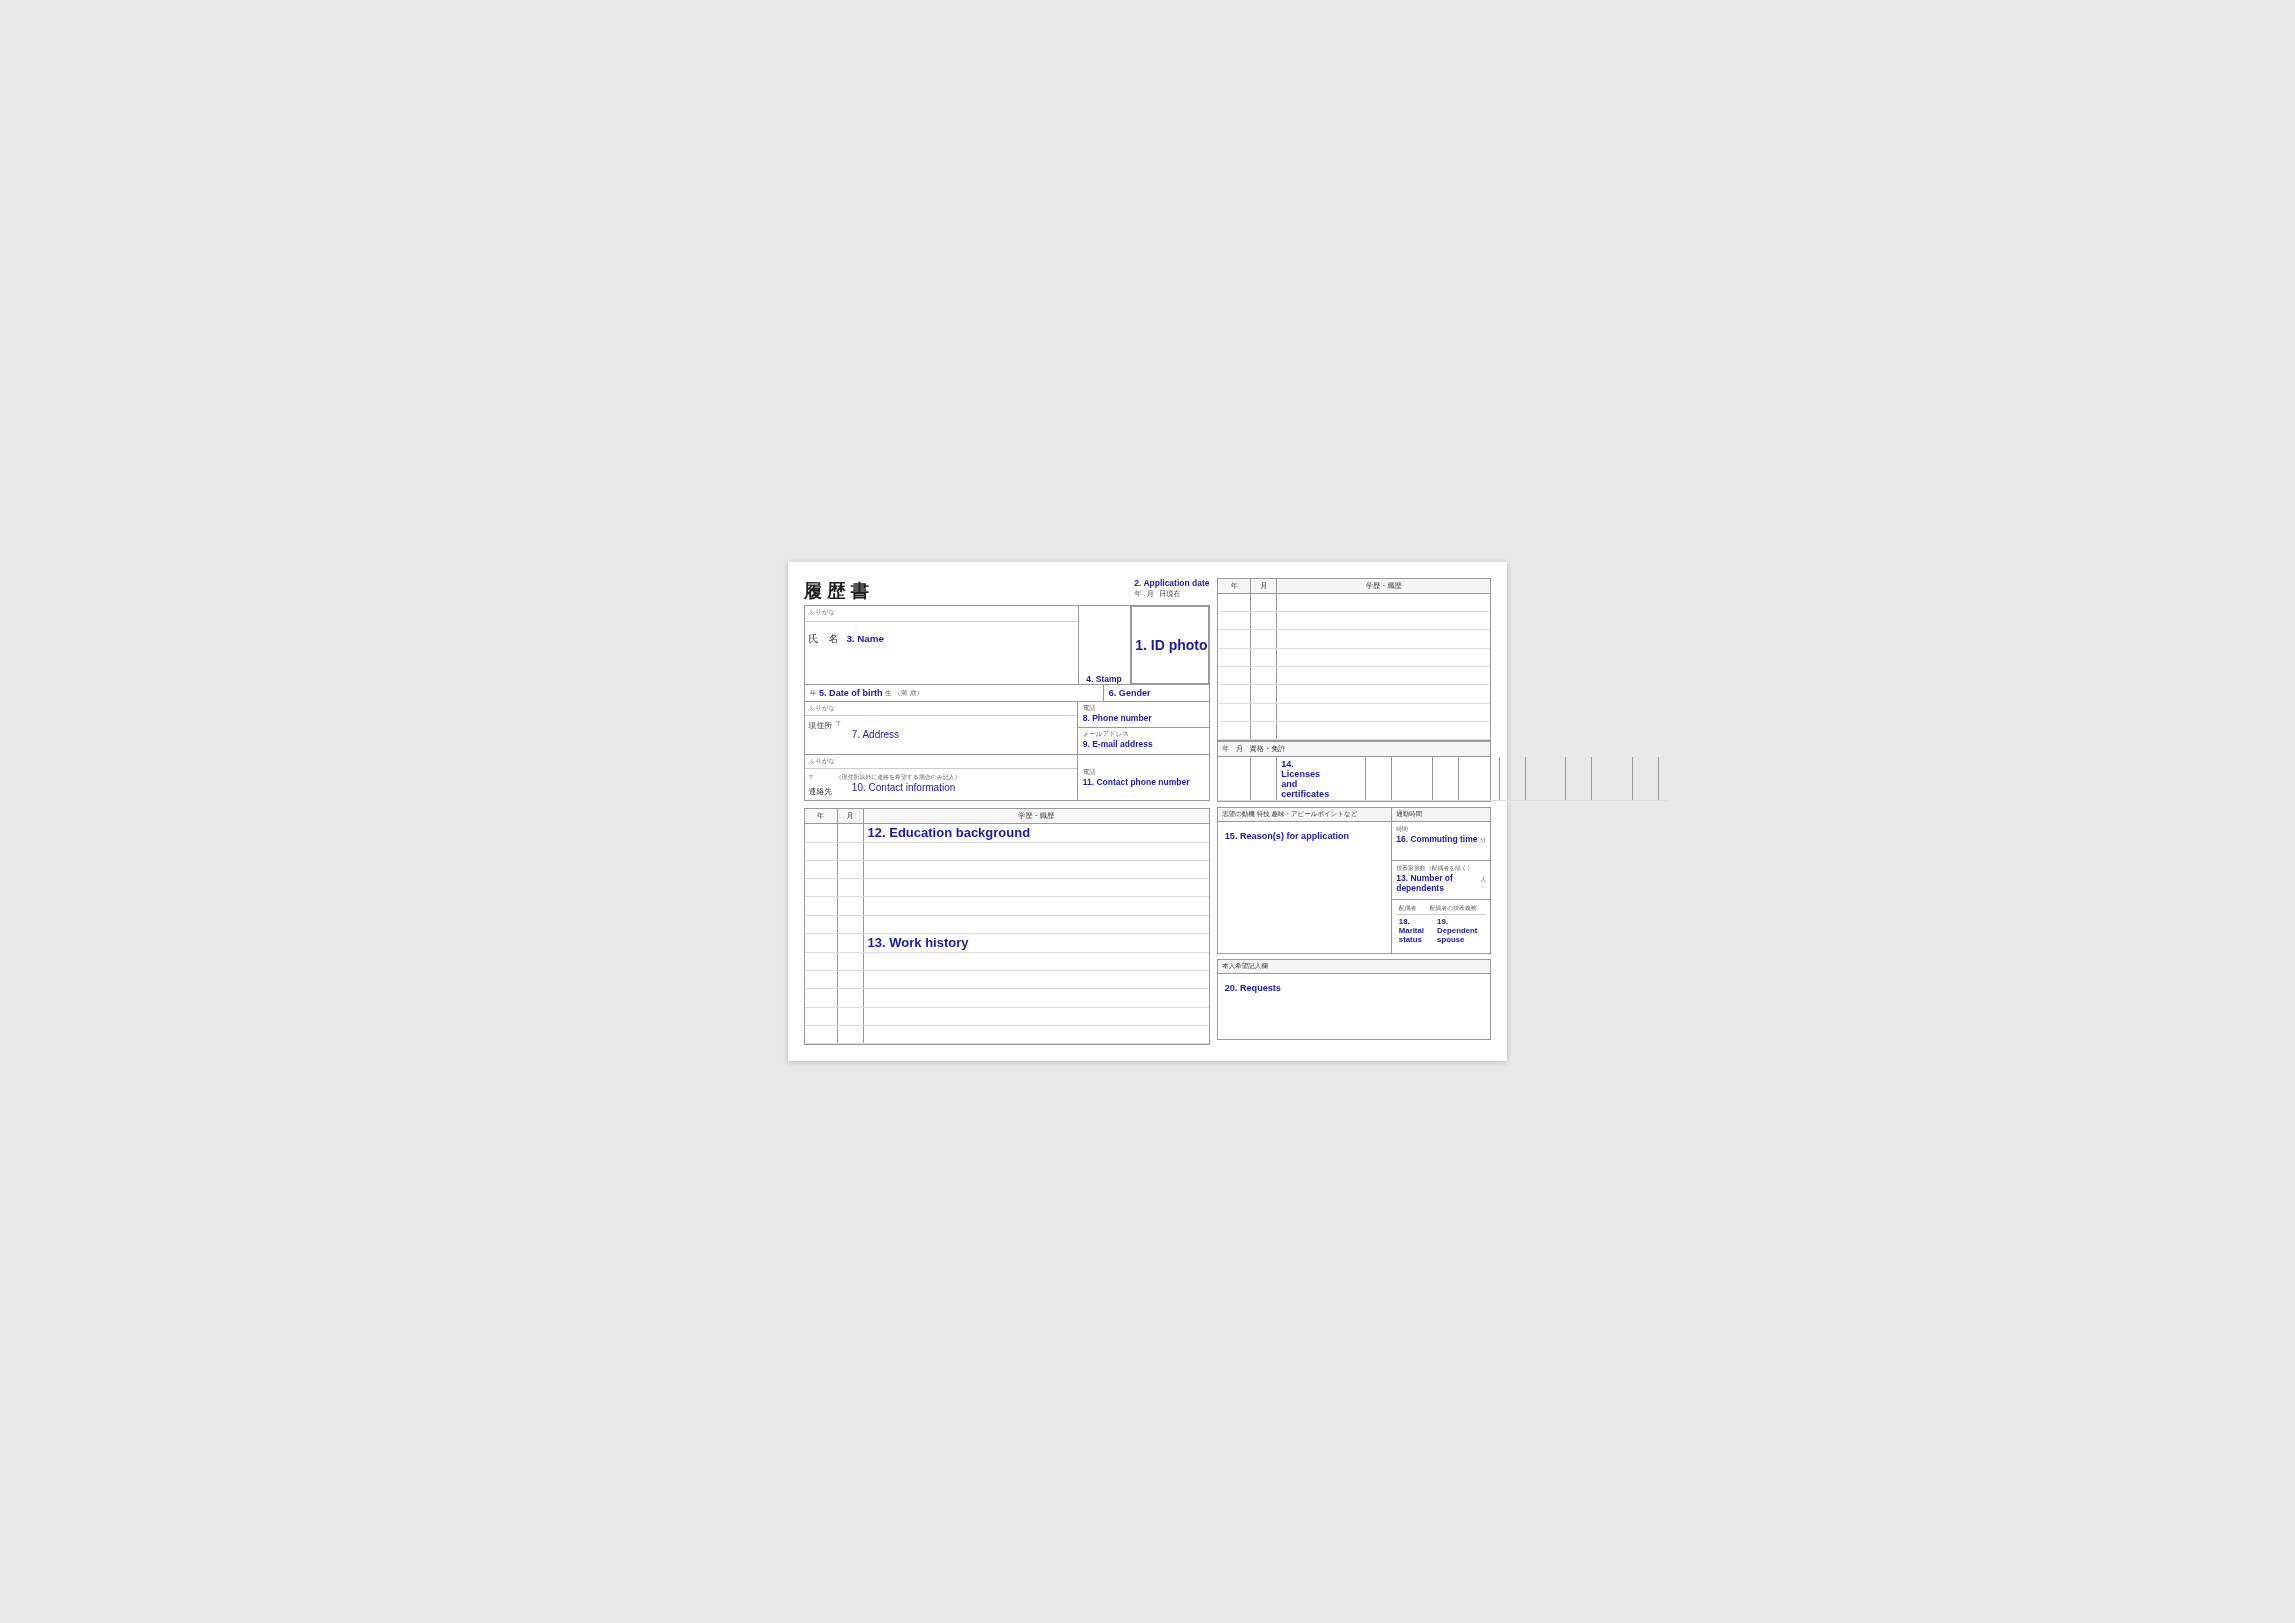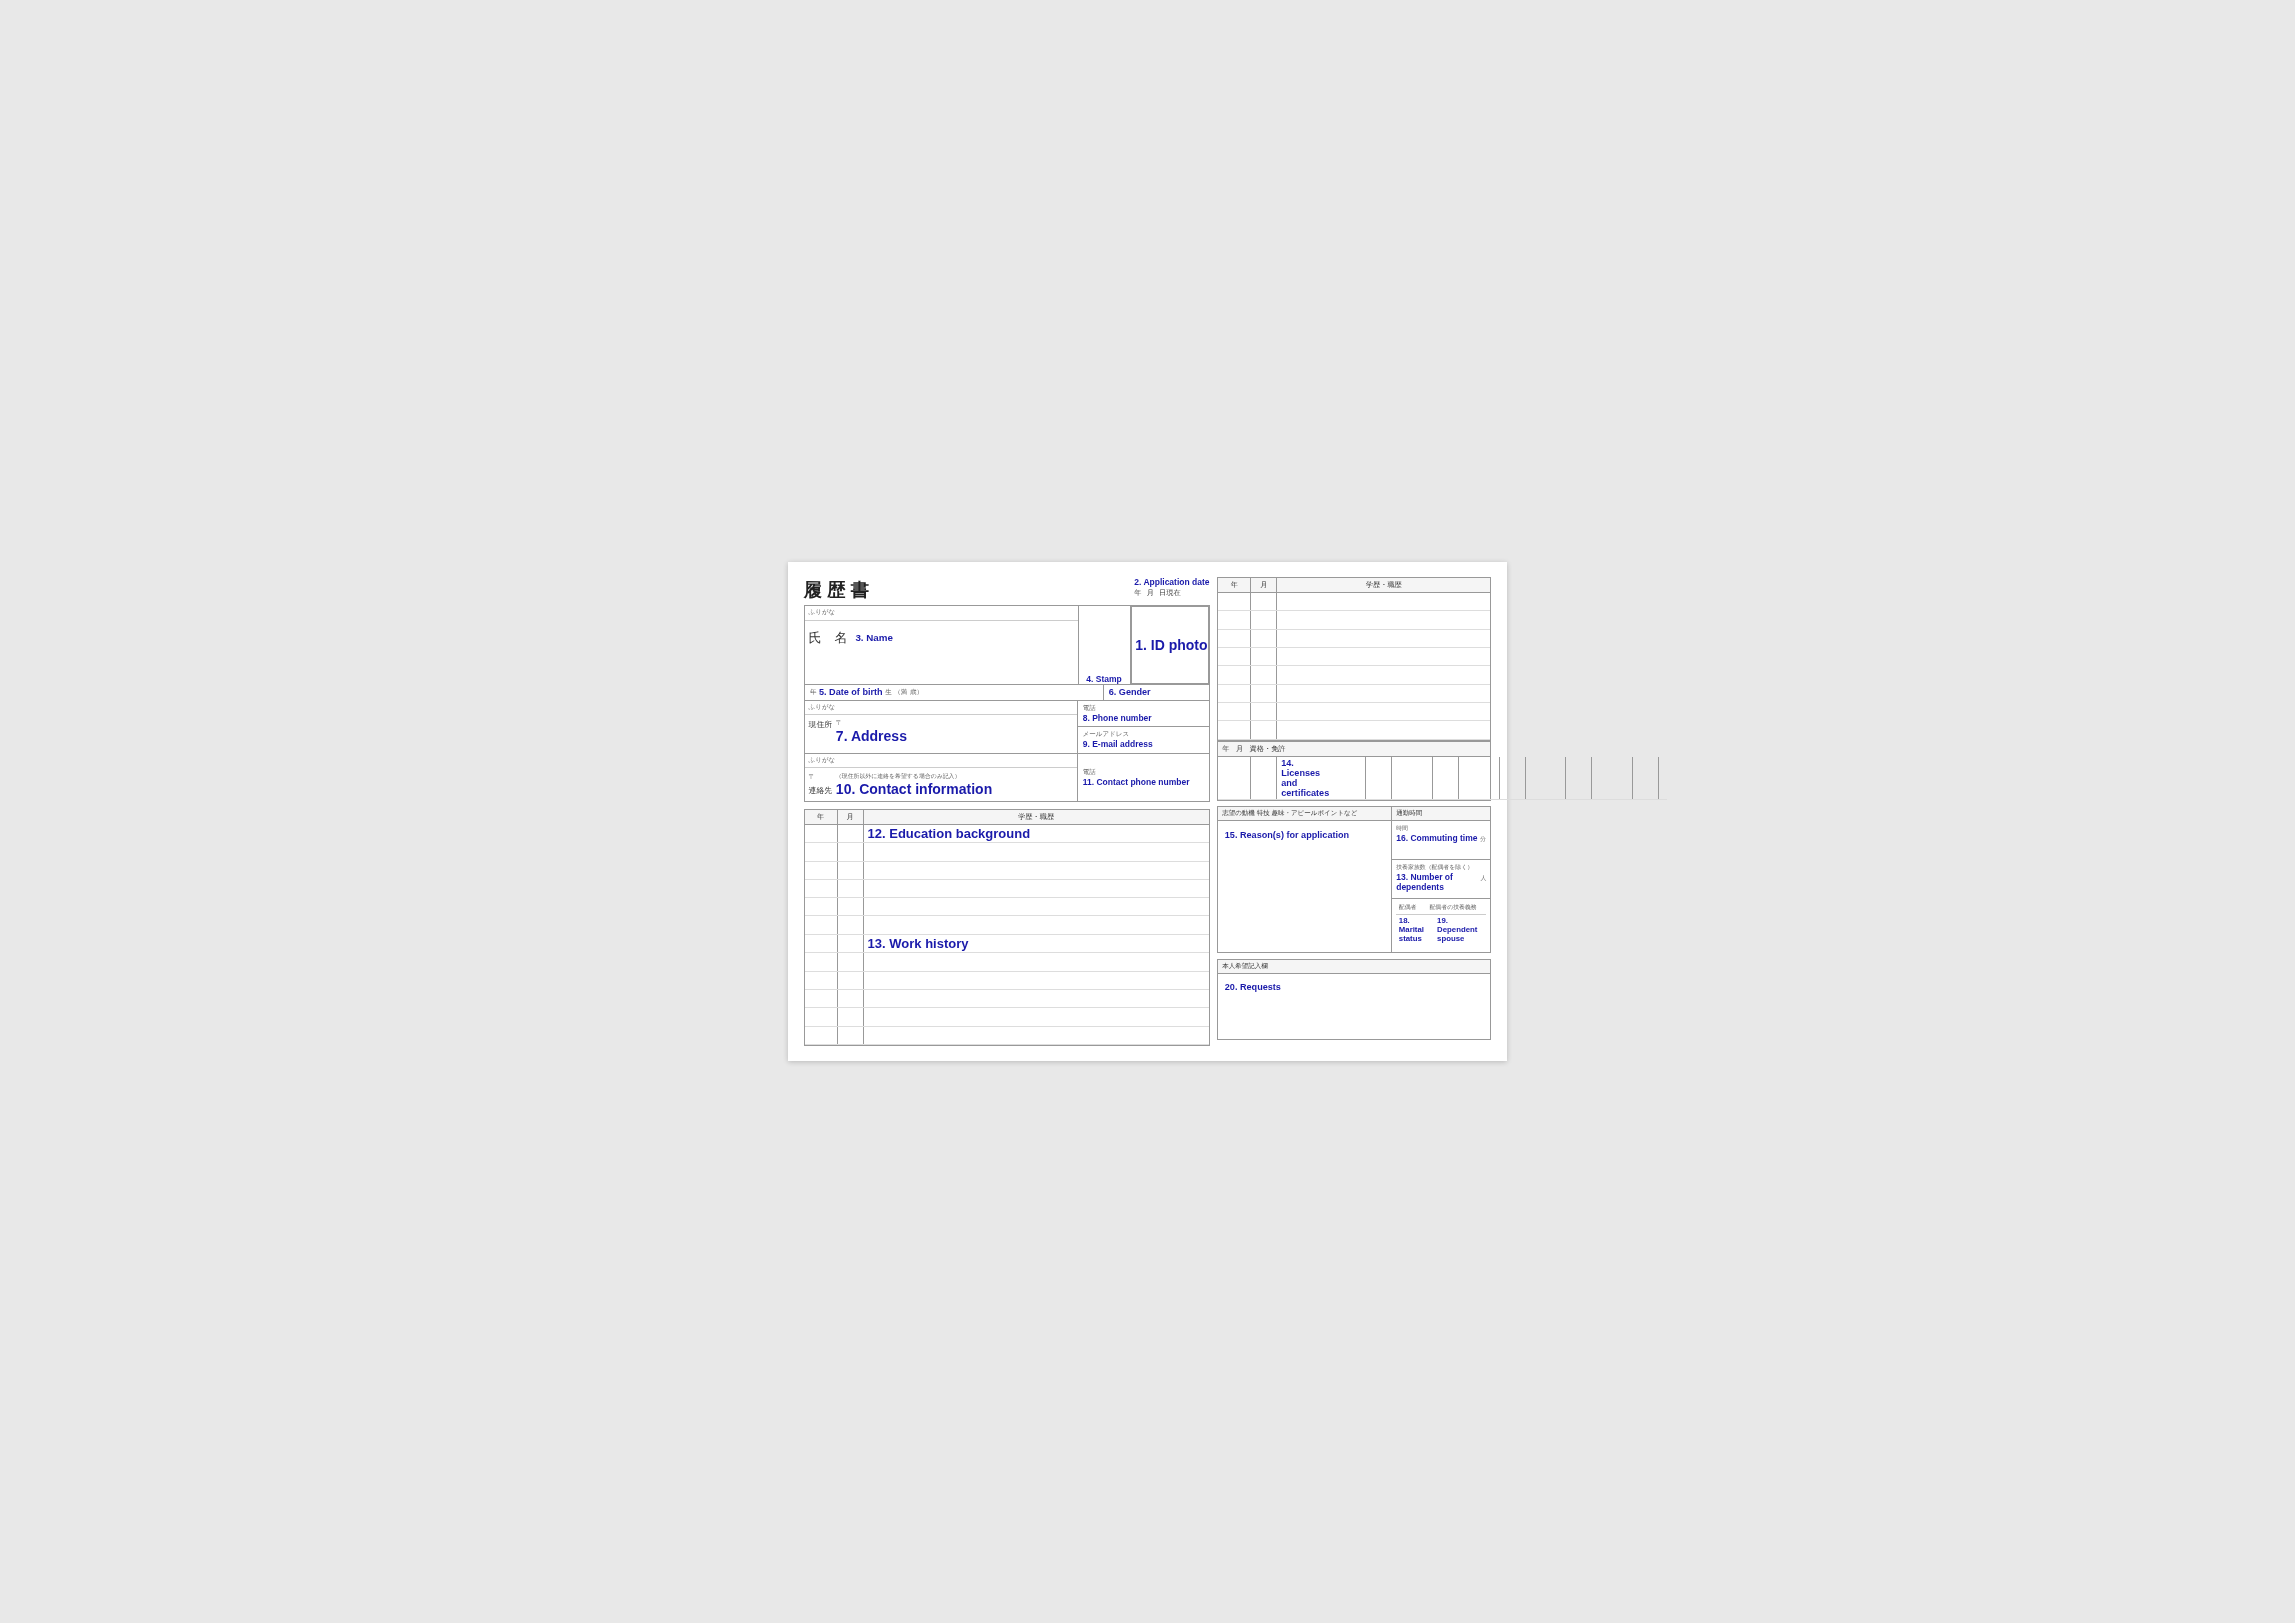--- a/index.html
+++ b/index.html
@@ -71,21 +71,21 @@
       color: #666;
       min-height: 15.7px;
     }
     .name-row {
       display: flex;
       align-items: center;
       padding: 5.2px 3.9px;
       min-height: 33px;
     }
     .name-label {
-      font-size: 13px;
+      font-size: 10px;
       color: #333;
       margin-right: 7.8px;
       white-space: nowrap;
     }
     .name-value {
       font-size: 9.8px;
       font-weight: bold;
       color: #1a1aaa;
     }
     .stamp-area {
@@ -176,23 +176,24 @@
       margin-right: 3.9px;
       min-width: 19.6px;
     }
     .addr-value-col {
       display: flex;
       flex-direction: column;
       font-size: 7.2px;
       color: #333;
     }
     .addr-value-main {
-      font-size: 14px;
-      font-weight: bold;
-      color: #1a1aaa;
+      font-size: 10px;
+      font-weight: normal;
+      color: #1a1aaa;
+      margin-left: 16px;
     }
     .phone-sub-block {
       border-bottom: 0.7px solid #999;
       padding: 2.6px 5.2px;
       min-height: 26px;
     }
     .sub-label {
       font-size: 6.5px;
       color: #666;
     }

